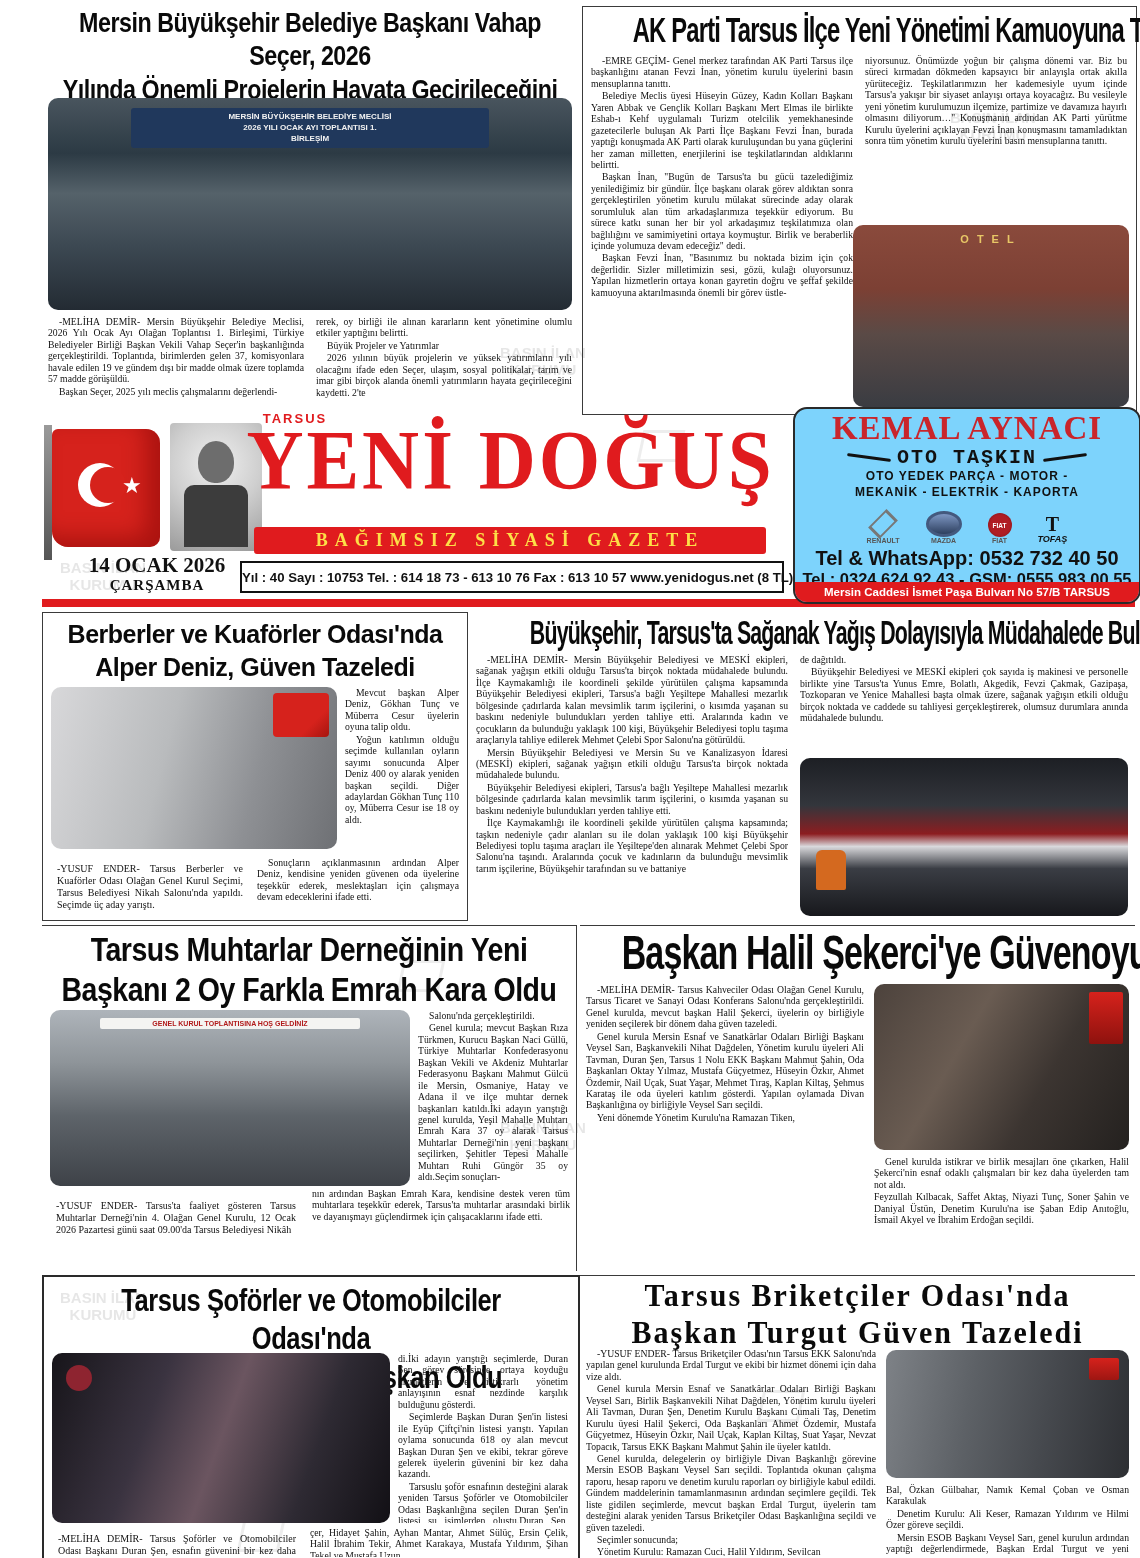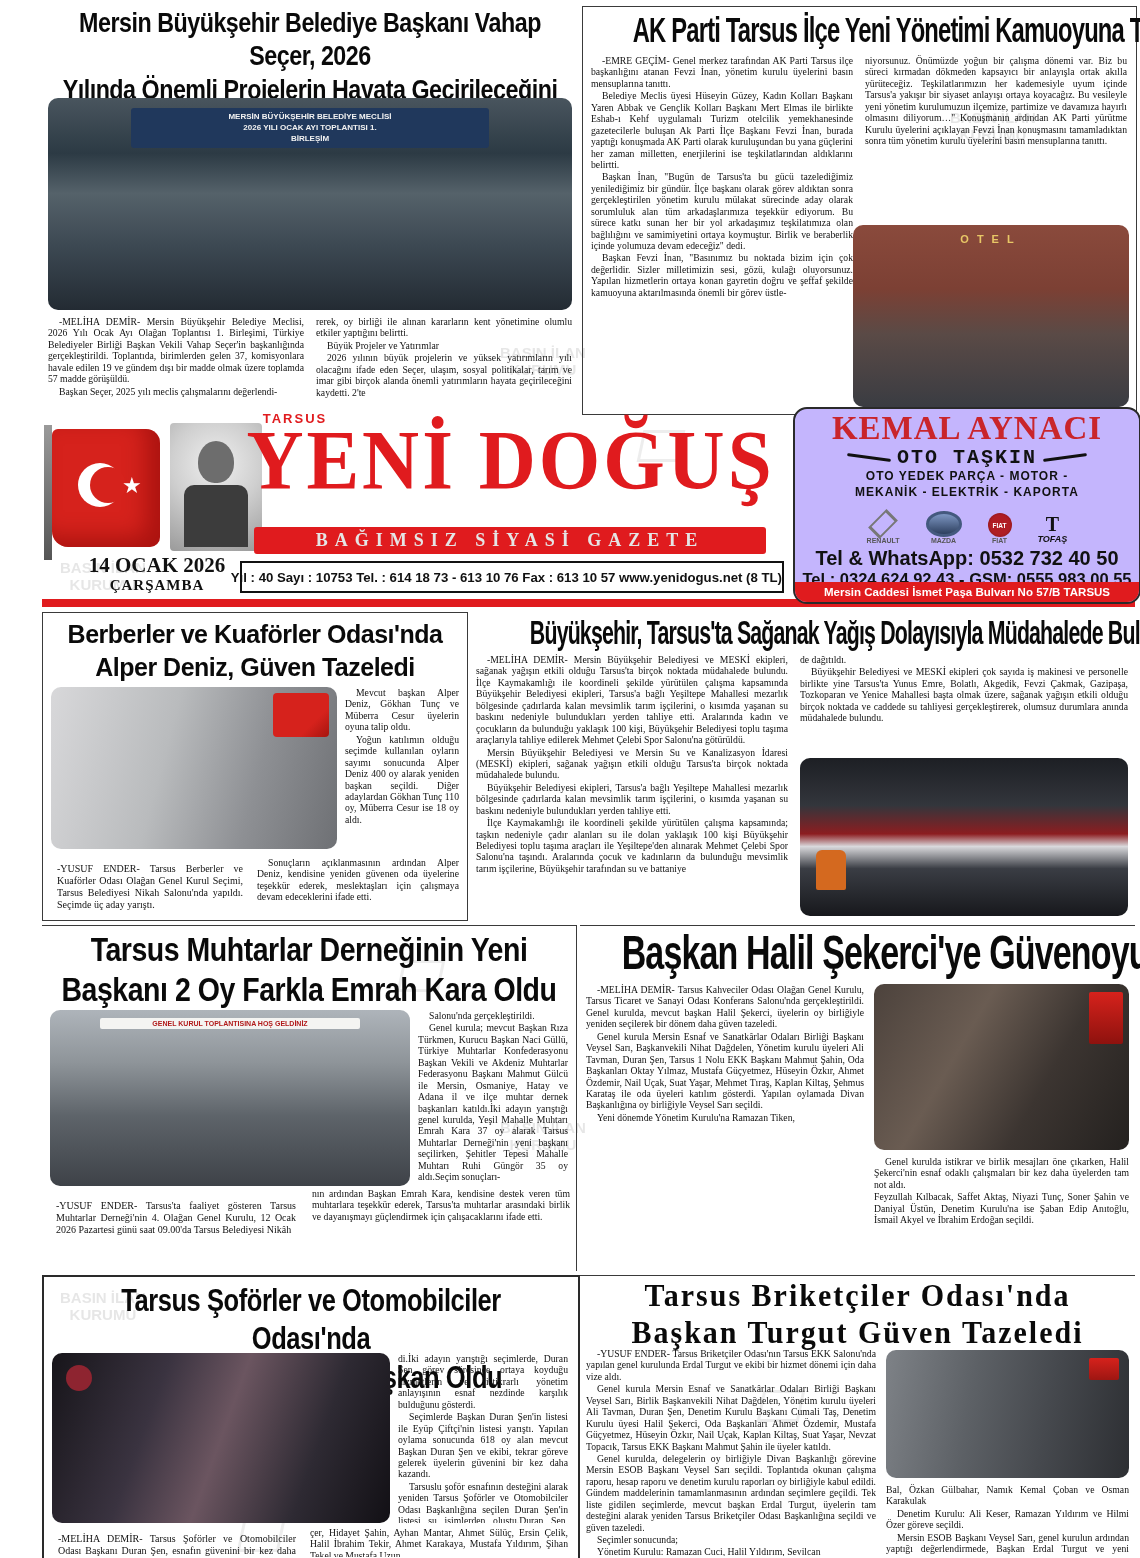--- a/index.html
+++ b/index.html
@@ -131,28 +131,28 @@
     <div class="abs" style="left:128px;top:8px;width:92px;height:128px;border-radius:4px;background:radial-gradient(circle at 50% 32%,#efefef 0%,#cfcfcf 45%,#9a9a9a 100%)">
       <div class="abs" style="left:28px;top:18px;width:36px;height:42px;border-radius:50% 50% 46% 46%;background:#6d6d6d"></div>
       <div class="abs" style="left:14px;top:62px;width:64px;height:62px;border-radius:10px 10px 0 0;background:#3c3c3c"></div>
     </div>
     <div class="abs" style="left:0;top:138px;width:230px;text-align:center;font-weight:bold;font-size:21px">14 OCAK 2026</div>
     <div class="abs" style="left:0;top:162px;width:230px;text-align:center;font-weight:bold;font-size:15px;letter-spacing:1px">ÇARŞAMBA</div>
 
     <div class="abs" style="left:208px;top:-4px;width:90px;text-align:center;color:#e01b1e;font-family:'Liberation Sans',sans-serif;font-weight:bold;font-size:13px;letter-spacing:2px">TARSUS</div>
     <div class="abs" style="left:196px;top:2px;width:545px;text-align:center;color:#e01b1e;font-family:'Liberation Serif',serif;font-weight:bold;font-size:79px;line-height:1.05;letter-spacing:3px;transform:scaleY(1.08);transform-origin:top center">YENİ DOĞUŞ</div>
     <div class="abs red" style="left:212px;top:112px;width:512px;height:27px;border-radius:3px;display:flex;align-items:center;justify-content:center">
-      <span style="color:#e5e5e5;font-weight:bold;font-size:18px;letter-spacing:7px;font-family:'Liberation Serif',serif">BAĞIMSIZ SİYASİ GAZETE</span>
-    </div>
-    <div class="abs" style="left:198px;top:146px;width:540px;height:28px;border:2px solid #111;display:flex;align-items:center;justify-content:flex-end">
+      <span style="color:#fde047;font-weight:bold;font-size:18px;letter-spacing:7px;font-family:'Liberation Serif',serif">BAĞIMSIZ SİYASİ GAZETE</span>
+    </div>
+    <div class="abs" style="left:198px;top:146px;width:540px;height:28px;border:2px solid #111;display:flex;align-items:center;justify-content:flex-start">
       <span style="font-family:'Liberation Sans',sans-serif;font-weight:bold;font-size:13.2px;white-space:nowrap">Yıl : 40 Sayı : 10753   Tel. : 614 18 73 - 613 10 76 Fax : 613 10 57   www.yenidogus.net   (8 TL)</span>
     </div>
   </section>
 
-  <section class="abs" style="left:793px;top:407px;width:344px;height:193px;border:2px solid #2a2a2a;border-radius:14px;overflow:hidden;background:#c4b5fd">
+  <section class="abs" style="left:793px;top:407px;width:344px;height:193px;border:2px solid #2a2a2a;border-radius:14px;overflow:hidden;background:#7dd3fc">
     <div style="text-align:center;color:#c9252b;font-family:'Liberation Serif',serif;font-weight:bold;font-size:33px;line-height:1;margin-top:3px;letter-spacing:1px">KEMAL AYNACI</div>
     <div style="display:flex;align-items:center;justify-content:center;gap:6px;margin-top:1px">
       <span style="width:44px;height:3px;background:#111;border-radius:2px;transform:rotate(8deg)"></span>
       <span style="font-family:Liberation Mono, monospace;font-weight:bold;font-size:20px;letter-spacing:2px">OTO TAŞKIN</span>
       <span style="width:44px;height:3px;background:#111;border-radius:2px;transform:rotate(-8deg)"></span>
     </div>
     <div style="text-align:center;font-family:'Liberation Sans',sans-serif;font-weight:bold;font-size:12px;letter-spacing:1px;line-height:1.3">
       <div>OTO YEDEK PARÇA - MOTOR -</div>
       <div>MEKANİK - ELEKTRİK - KAPORTA</div>
     </div>

